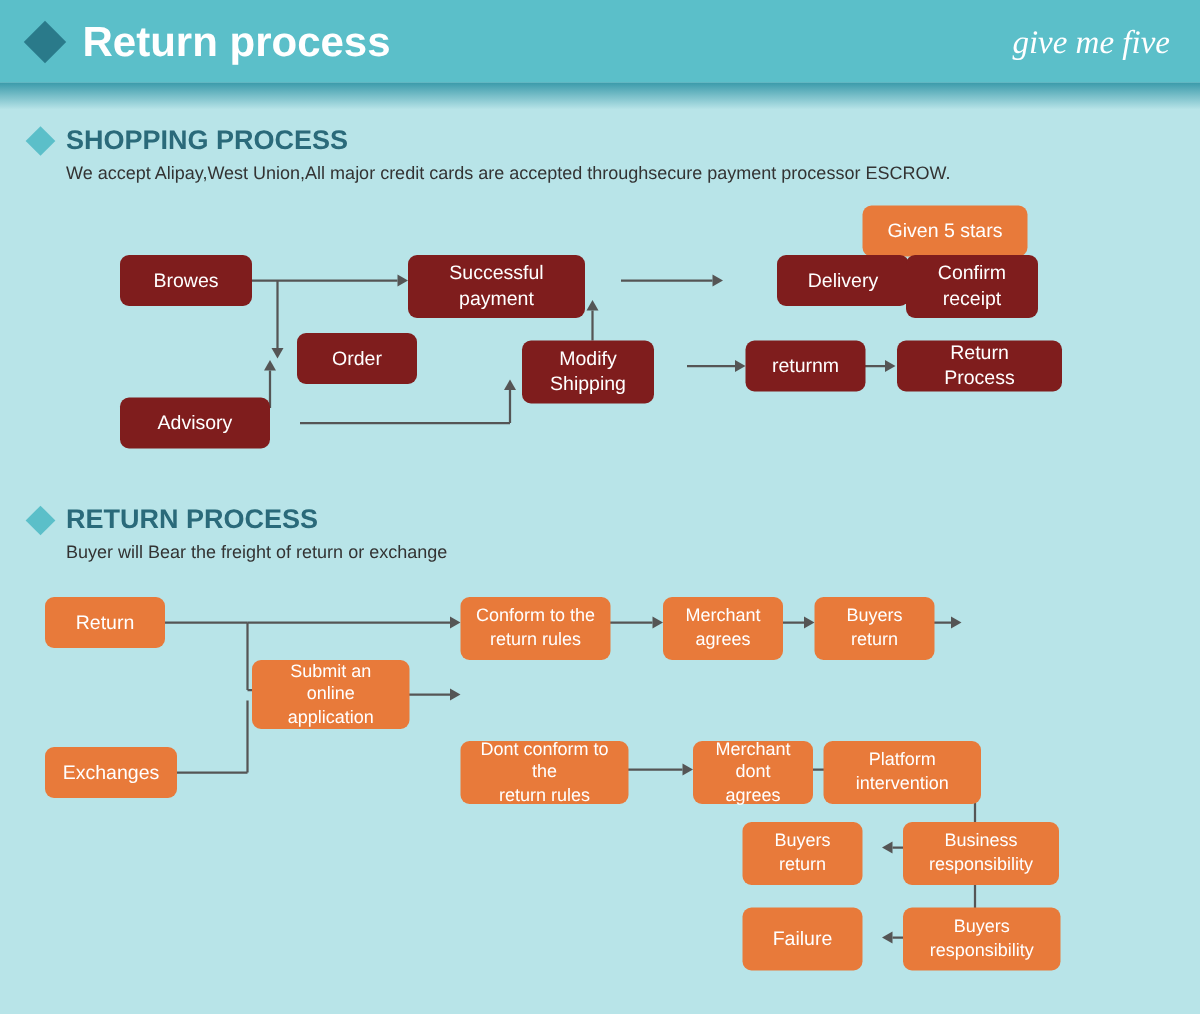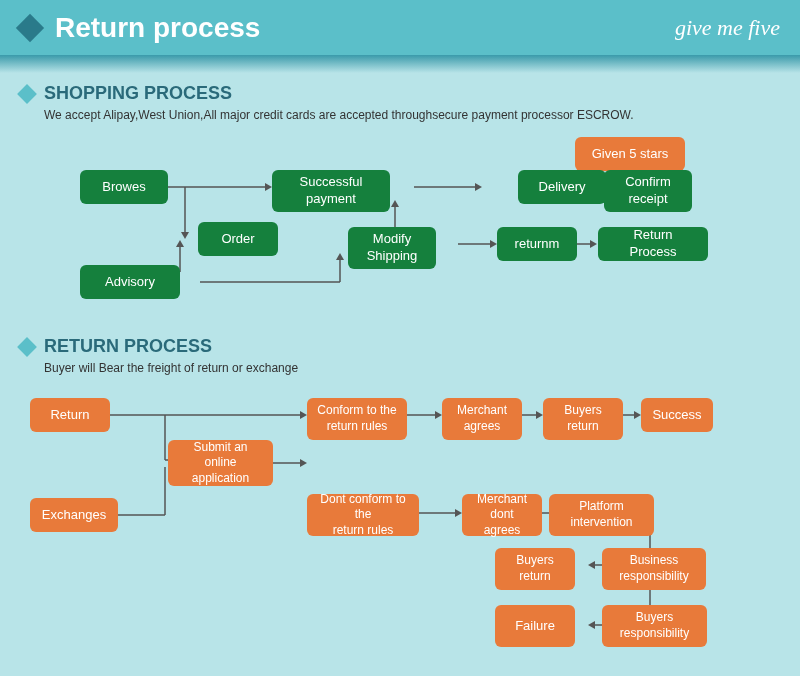--- a/index.html
+++ b/index.html
@@ -71,21 +71,21 @@
     }
     .section-desc {
       font-size: 12px;
       color: #333;
       margin-bottom: 10px;
       padding-left: 24px;
     }
 
     
     .teal-box {
-      background: #15803d;
+      background: #7f1d1d;
       color: white;
       border-radius: 6px;
       padding: 6px 18px;
       font-size: 13px;
       text-align: center;
       display: inline-flex;
       align-items: center;
       justify-content: center;
       min-width: 70px;
       line-height: 1.3;
@@ -307,23 +307,20 @@
     <div class="abs orange-box" style="top:109px; left:442px; width:80px; height:42px;">
       <span style="white-space:pre-line; font-size:12px;">Merchant
 dont agrees</span>
     </div>
 
     <div class="abs orange-box" style="top:13px; left:523px; width:80px; height:42px;">
       <span style="white-space:pre-line; font-size:12px;">Buyers
 return</span>
     </div>
 
-    <div class="abs orange-box" style="top:13px; left:621px; width:72px; height:34px;">
-      <span>Success</span>
-    </div>
 
     <div class="abs orange-box" style="top:109px; left:529px; width:105px; height:42px;">
       <span style="white-space:pre-line; font-size:12px;">Platform
 intervention</span>
     </div>
 
     <div class="abs orange-box" style="top:163px; left:582px; width:104px; height:42px;">
       <span style="white-space:pre-line; font-size:12px;">Business
 responsibility</span>
     </div>

